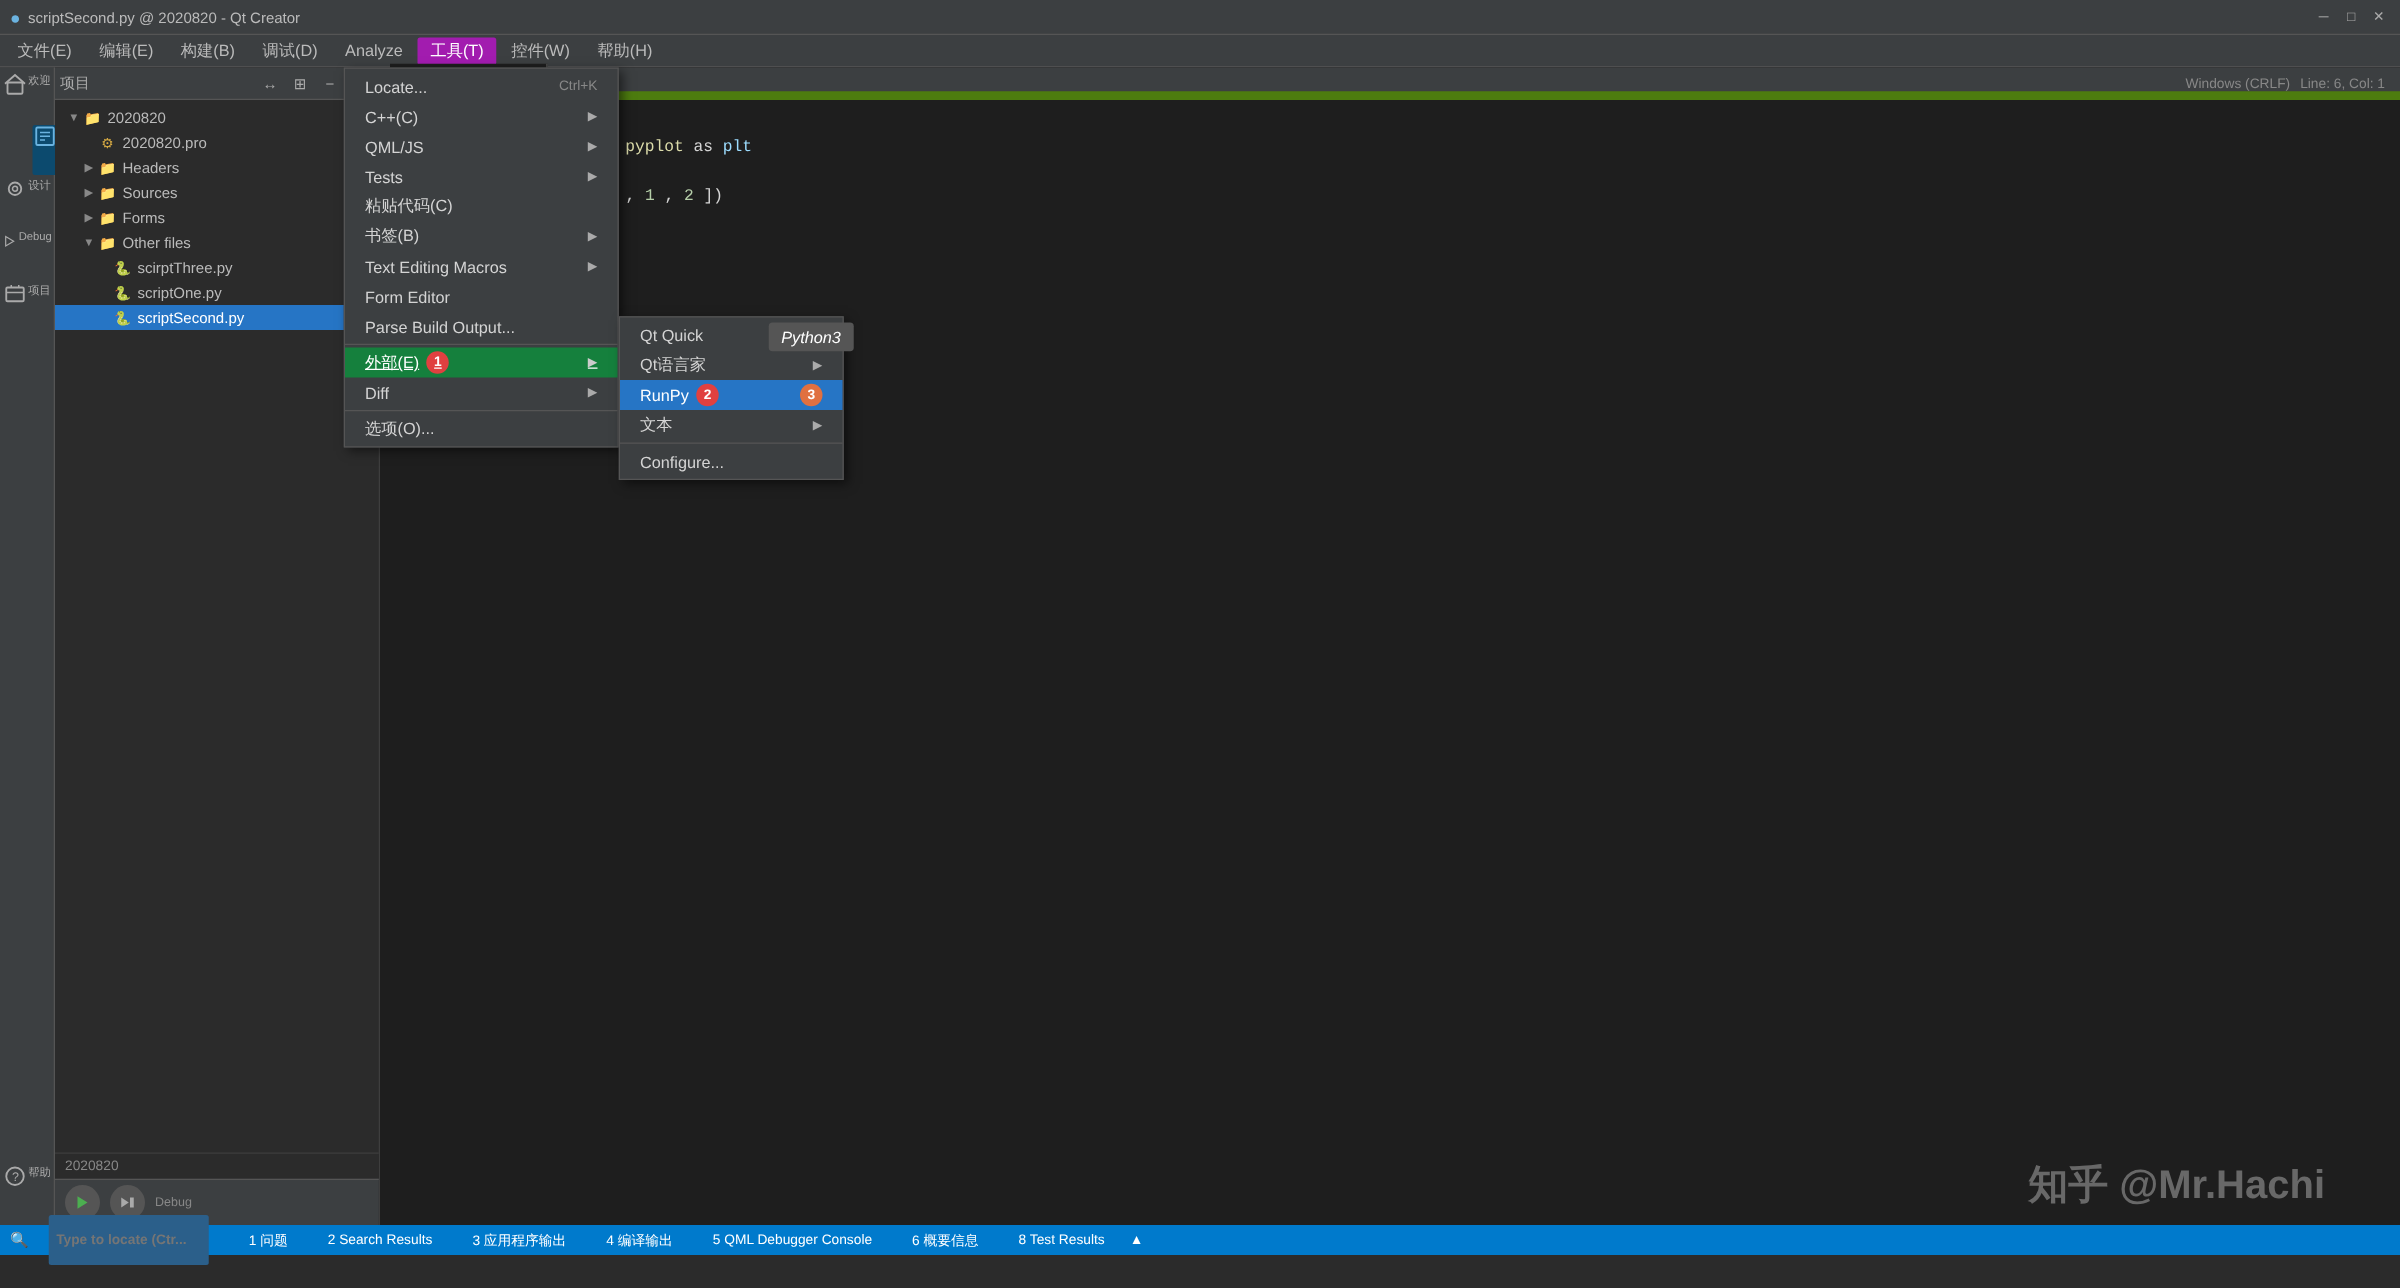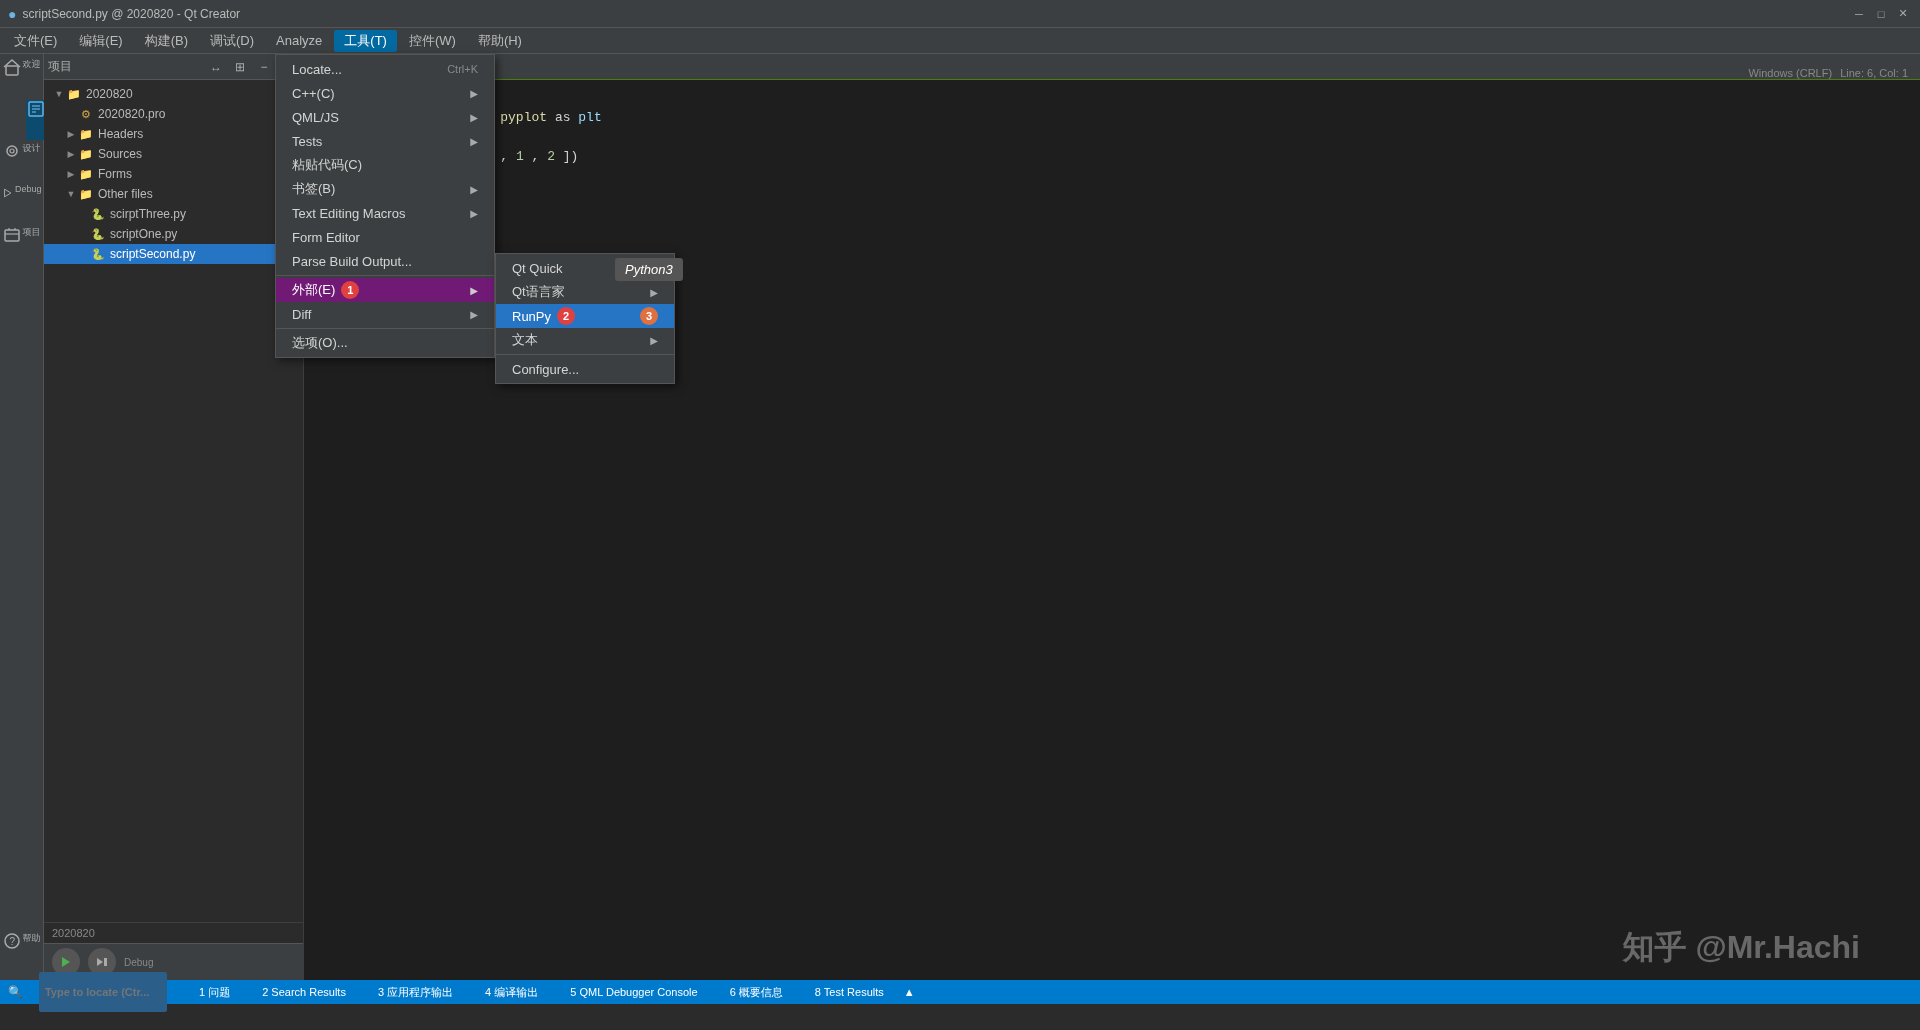--- a/index.html
+++ b/index.html
@@ -59,21 +59,21 @@
     .menu-item {
       padding: 2px 10px;
       color: #bbb;
       font-size: 13px;
       cursor: pointer;
       border-radius: 2px;
       height: 22px;
       display: flex;
       align-items: center;
     }
-    .menu-item.highlighted { background: #0369a1; color: white; }
+    .menu-item.highlighted { background: #a21caf; color: white; }
 
     
     #main {
       display: flex;
       height: calc(1030px - 28px - 26px - 26px - 24px);
     }
 
     
     #sidebar {
       width: 44px;
@@ -154,21 +154,21 @@
       flex: 1;
       display: flex;
       flex-direction: column;
       background: #1e1e1e;
     }
     #editor-tabs {
       background: #3c3f41;
       height: 26px;
       display: flex;
       align-items: flex-end;
-      border-bottom: 1px solid #4d7c0f;
+      border-bottom: 7px solid #4d7c0f;
       padding: 0 4px;
     }
     .editor-tab {
       padding: 2px 12px;
       font-size: 12px;
       color: #aaa;
       cursor: pointer;
       height: 22px;
       display: flex;
       align-items: center;
@@ -191,21 +191,21 @@
       padding: 4px 16px;
       font-size: 13px;
       color: #d4d4d4;
       cursor: pointer;
       display: flex;
       align-items: center;
       justify-content: space-between;
       white-space: nowrap;
       height: 24px;
     }
-    .dropdown-item.highlighted { background: #701a75; color: white; }
+    .dropdown-item.highlighted { background: #15803d; color: white; text-decoration: underline; }
     .dropdown-item .shortcut { color: #888; font-size: 11px; }
     .dropdown-arrow { color: #aaa; font-size: 10px; }
     .dropdown-separator {
       height: 1px;
       background: #555;
       margin: 2px 0;
     }
 
     
     .submenu {

